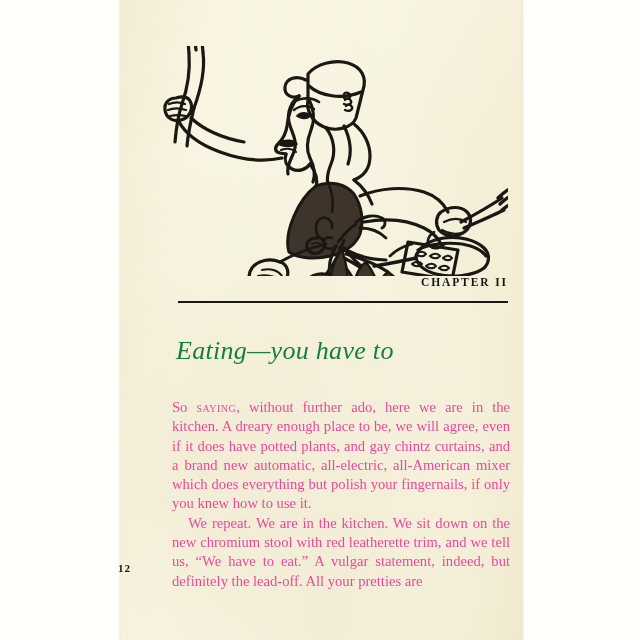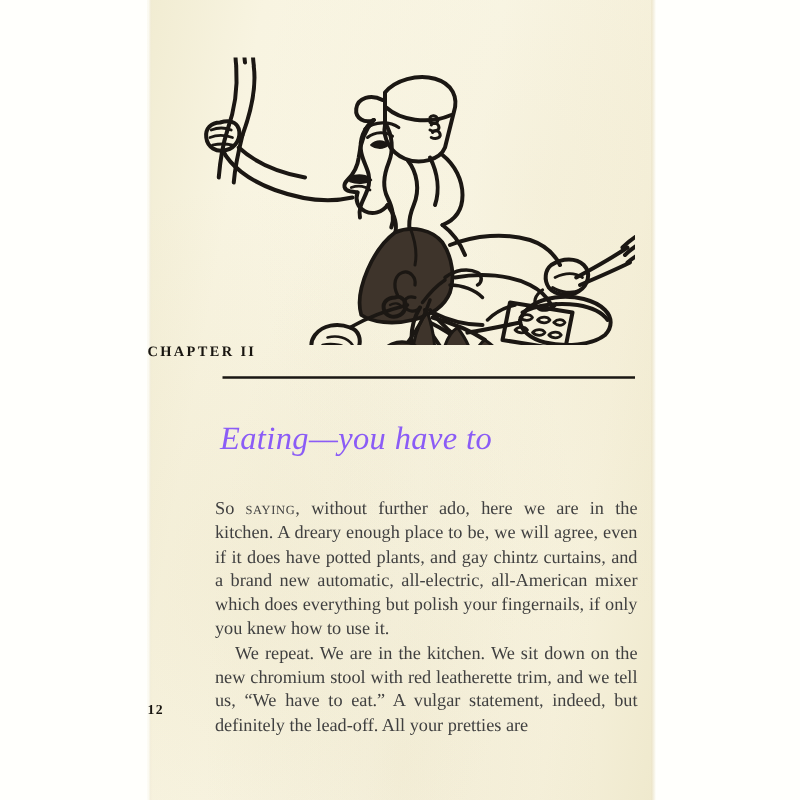--- a/index.html
+++ b/index.html
@@ -76,20 +76,21 @@
     height: 230px;
   }
   #illustration svg { display: block; width: 100%; height: 100%; }
 
   
   #chapter-label {
     position: absolute;
     left: 0;
     top: 276px;
     width: 390px;
+    text-align: right;
     font-family: "Liberation Serif", serif;
     font-size: 11.5px;
     font-weight: 700;
     letter-spacing: 1.9px;
     color: #181510;
   }
 
   
   #chapter-rule {
     position: absolute;
@@ -103,34 +104,34 @@
   
   #chapter-title {
     position: absolute;
     left: 58px;
     top: 336px;
     width: 330px;
     font-family: "Liberation Serif", serif;
     font-style: italic;
     font-size: 26px;
     letter-spacing: 0.3px;
-    color: #8b5cf6;
+    color: #15803d;
     white-space: nowrap;
   }
 
   
   #body-text {
     position: absolute;
     left: 54px;
     top: 398px;
     width: 338px;
     font-family: "Liberation Serif", serif;
     font-size: 14.6px;
     line-height: 19.3px;
-    color: #404040;
+    color: #ec4899;
     text-align: justify;
     text-align-last: left;
   }
   #body-text p { margin: 0; }
   #body-text p.indent { text-indent: 16px; }
   .smallcaps {
     font-variant: small-caps;
     letter-spacing: 0.5px;
   }
 

